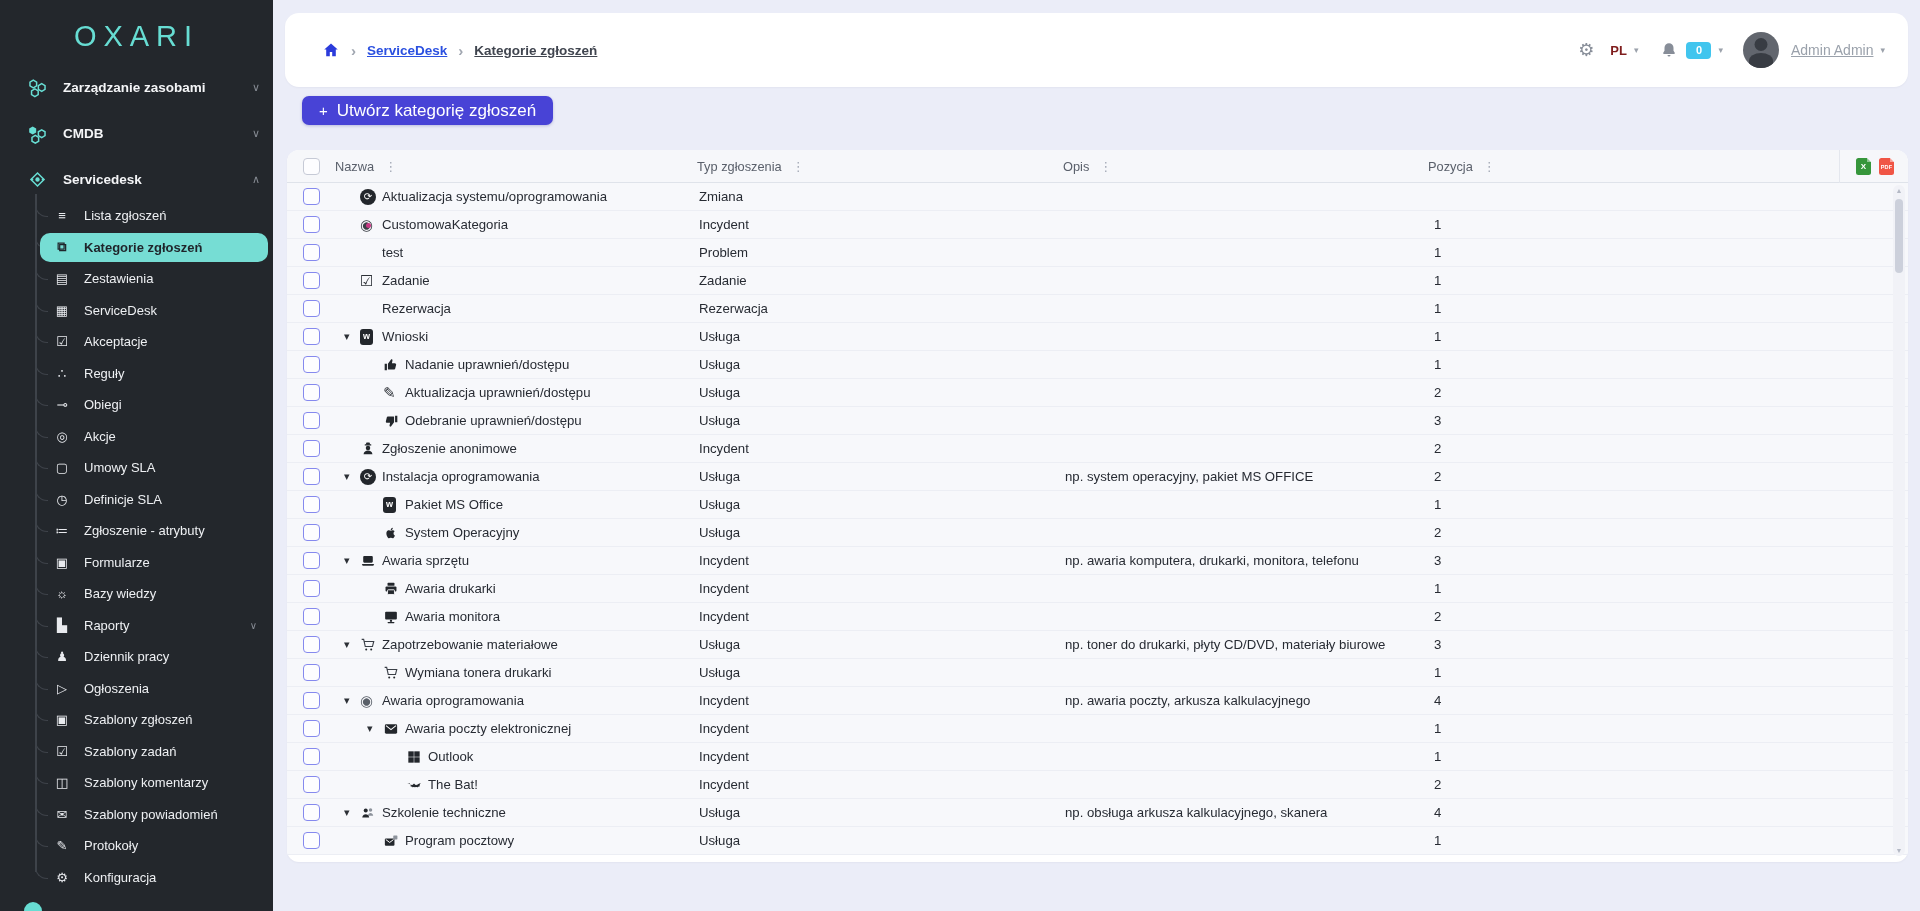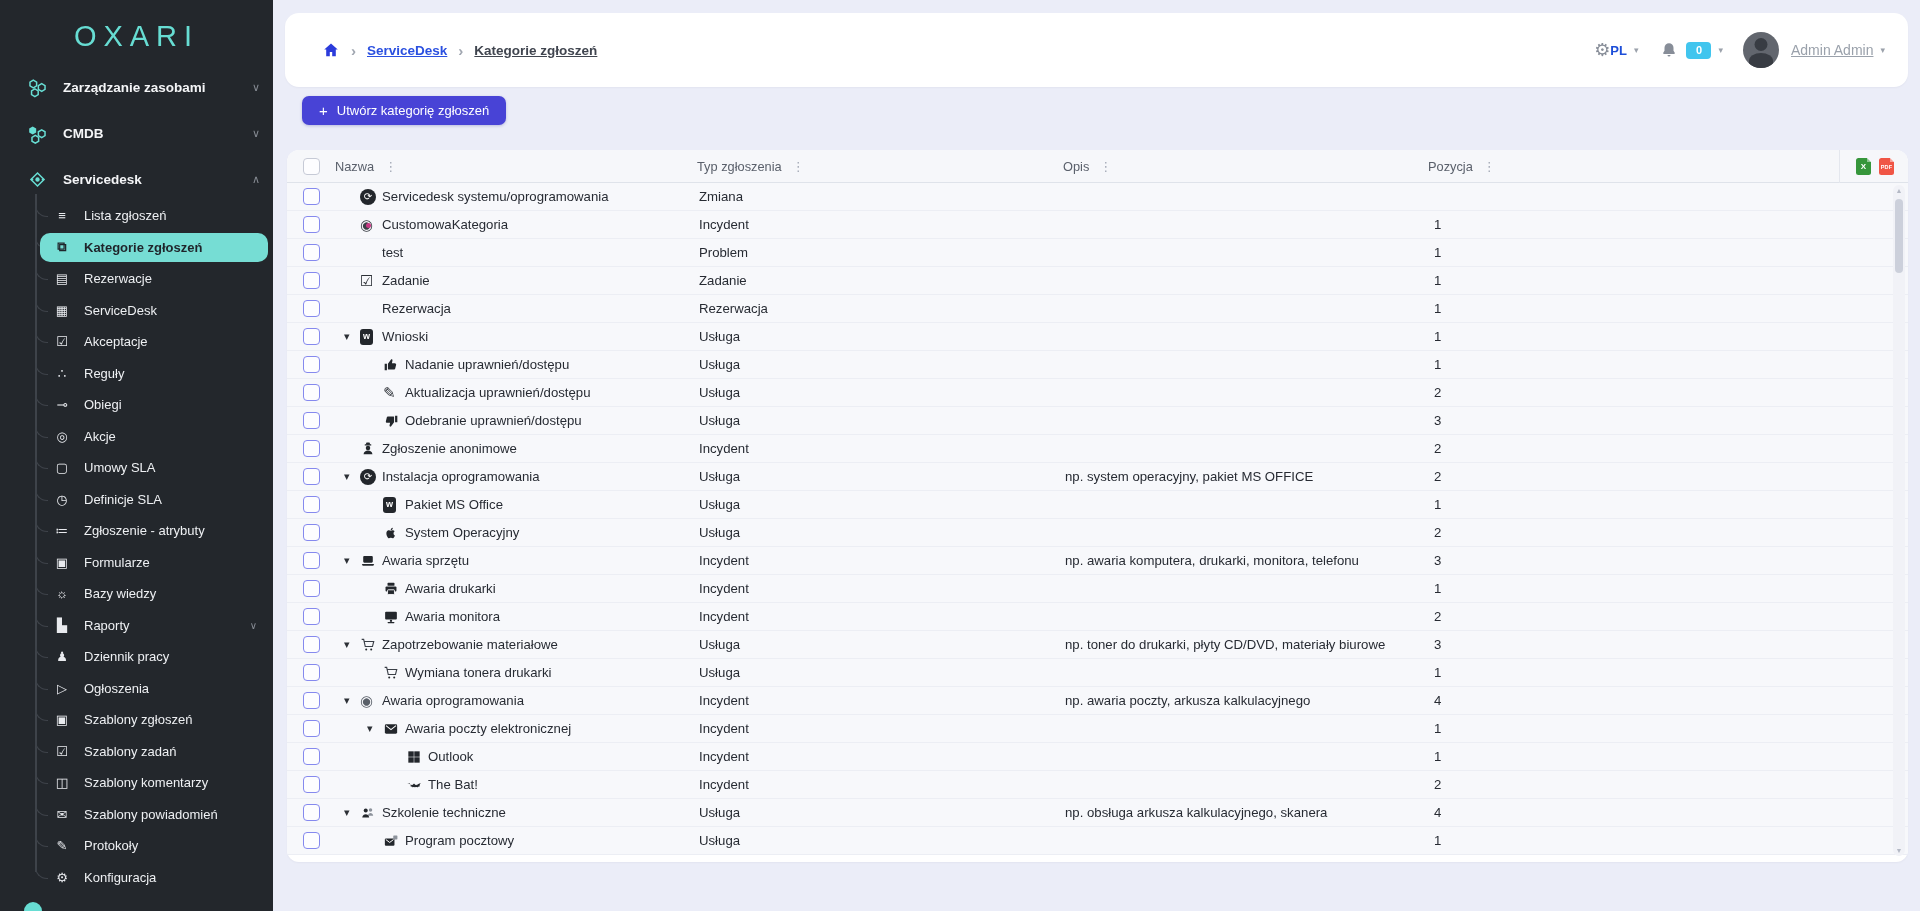--- a/index.html
+++ b/index.html
@@ -37,37 +37,37 @@
     border-radius:14px; display:flex; align-items:center; justify-content:space-between;
     padding:0 23px 0 37px; box-shadow:0 1px 2px rgba(30,35,60,.04); }
   .crumbs { display:flex; align-items:center; gap:11px; }
   .crumb-sep { color:#a0a6b0; font-size:15px; font-weight:700; }
   .crumb-link { color:#2b50e0; font-size:13.5px; font-weight:700; text-decoration:underline; cursor:pointer; }
   .crumb-current { color:#40454f; font-size:13.5px; font-weight:700; text-decoration:underline; cursor:pointer; }
   .home-ic { display:inline-flex; width:18px; height:18px; cursor:pointer; }
 
   .topbar-right { display:flex; align-items:center; }
   .tb-gear { color:#878d98; font-size:18px; cursor:pointer; }
-  .tb-lang { color:#1d4ed8; font-size:13px; font-weight:700; cursor:pointer; }
+  .tb-lang { color:#7f1d1d; font-size:13px; font-weight:700; margin-left:16px; cursor:pointer; }
   .tb-caret { color:#9ba1ab; font-size:9px; margin-left:7px; cursor:pointer; }
   .tb-bell { margin-left:22px; display:inline-flex; cursor:pointer; }
   .tb-badge { margin-left:8px; min-width:25px; height:17px; border-radius:4px; background:#41c5ee;
     color:#fff; font-size:11px; font-weight:700; display:flex; align-items:center; justify-content:center; padding:0 6px; }
   .avatar { margin-left:20px; width:36px; height:36px; border-radius:50%; background:#62666e; position:relative; overflow:hidden; cursor:pointer; }
   .avatar::before { content:''; position:absolute; top:6px; left:50%; transform:translateX(-50%);
     width:13px; height:13px; border-radius:50%; background:#383c43; }
   .avatar::after { content:''; position:absolute; top:21px; left:50%; transform:translateX(-50%);
     width:24px; height:16px; border-radius:50% 50% 0 0; background:#383c43; }
   .tb-name { margin-left:12px; color:#9aa1ab; font-size:14px;text-decoration:underline; }
 
   .create-btn { position:absolute; left:29px; top:96px; height:29px; background:#4843d6; color:#fff;
     border:none; border-radius:7px; display:flex; align-items:center; padding:0 17px; cursor:pointer;
     box-shadow:0 1px 3px rgba(40,40,140,.25); }
   .create-btn .plus { font-size:15px; margin-right:9px; font-weight:400; }
-  .create-btn .lbl { font-size:13px; font-weight:500; }
+  .create-btn .lbl { font-size:17px; font-weight:500; }
 
   
   .tablecard { position:absolute; left:14px; top:150px; width:1621px; height:712px; background:#fff;
     border-radius:12px; overflow:hidden; box-shadow:0 1px 2px rgba(30,35,60,.04); }
   .thead { height:33px; background:#f6f7fa; border-bottom:1px solid #dfe3ea; display:grid;
     grid-template-columns:48px 362px 366px 365px 1fr; align-items:center; position:relative; }
   .th { display:flex; align-items:flex-start; color:#5a606b; font-size:12.8px; }
   .th .kebab { margin-left:10px; color:#a6abb8; font-size:13px; cursor:pointer; }
   .cb { width:17px; height:17px; border:1.6px solid #8589ee; border-radius:4px; background:#fdfdff; display:inline-block; cursor:pointer; }
   .cb.gray { border-color:#c6cad6; }
@@ -157,21 +157,21 @@
       <div class="sm-item">
         <span class="sm-icon">≡</span>
         <span class="sm-label">Lista zgłoszeń</span>
       </div>
       <div class="sm-item active">
         <span class="sm-icon">⧉</span>
         <span class="sm-label">Kategorie zgłoszeń</span>
       </div>
       <div class="sm-item">
         <span class="sm-icon">▤</span>
-        <span class="sm-label">Rezerwacje</span>
+        <span class="sm-label">Zestawienia</span>
       </div>
       <div class="sm-item">
         <span class="sm-icon">▦</span>
         <span class="sm-label">ServiceDesk</span>
       </div>
       <div class="sm-item">
         <span class="sm-icon">☑</span>
         <span class="sm-label">Akceptacje</span>
       </div>
       <div class="sm-item">
@@ -312,21 +312,21 @@
     <div class="tbody" id="table-body">
         <div class="trow">
           <div class="c-check">
             <span class="cb"></span>
           </div>
           <div class="c-name" style="padding-left:9px">
             <span class="caret"></span>
             <span class="row-icon">
               <span class="ti cplay">⟳</span>
             </span>
-            <span class="row-label">Servicedesk systemu/oprogramowania</span>
+            <span class="row-label">Aktualizacja systemu/oprogramowania</span>
           </div>
           <div class="c-type">Zmiana</div>
           <div class="c-desc"></div>
           <div class="c-pos"></div>
         </div>
         <div class="trow">
           <div class="c-check">
             <span class="cb"></span>
           </div>
           <div class="c-name" style="padding-left:9px">

